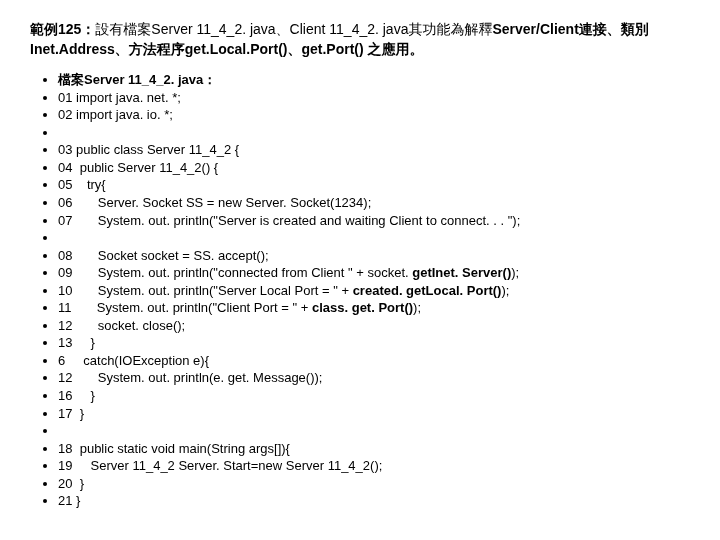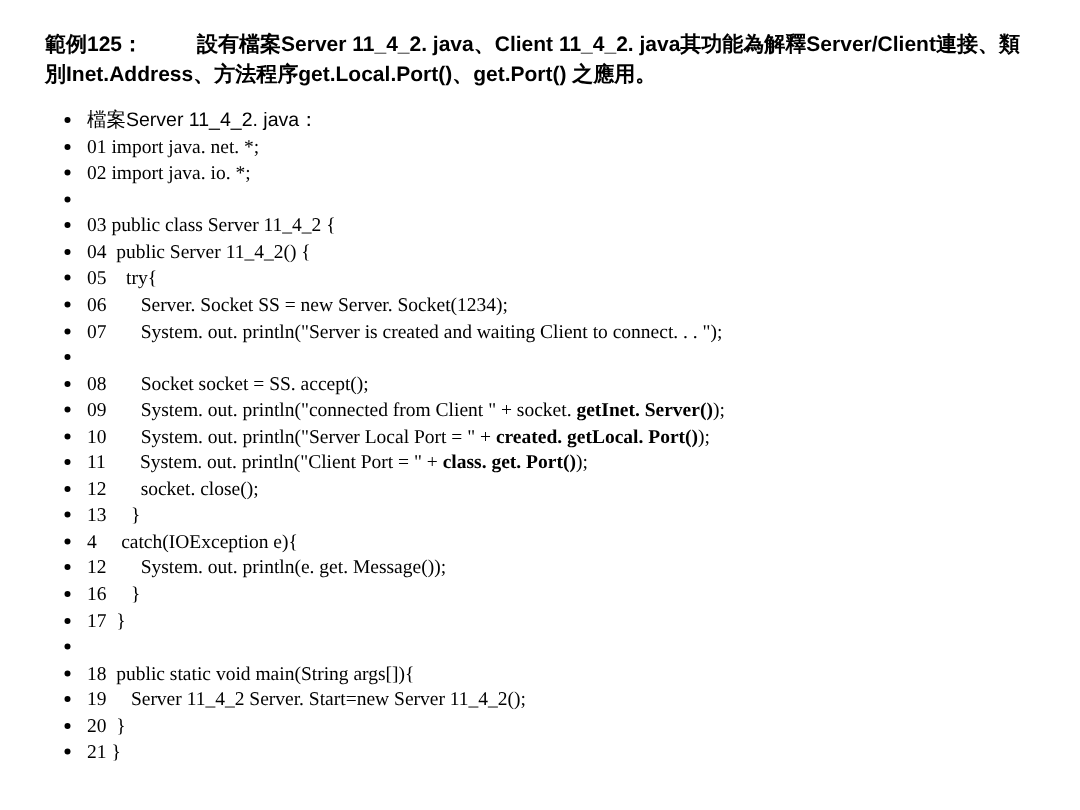--- a/index.html
+++ b/index.html
@@ -11,38 +11,37 @@
     color: #000;
     background: #fff;
     width: 720px;
     box-sizing: border-box;
   }
   .title {
     font-weight: bold;
     margin-bottom: 12px;
   }
   .title .plain {
-    font-weight: bold;
-    margin-left: 36px;
+    font-weight: normal;
   }
   ul.code {
     list-style-type: disc;
     margin: 0;
     padding-left: 28px;
   }
   ul.code li {
-    font-family: Liberation Serif, serif;
+    font-family: Liberation Sans, sans-serif;
     font-size: 13px;
     white-space: pre;
     margin: 0;
     padding: 0;
     line-height: 1.35;
   }
   ul.code li.header {
-    font-weight: normal;
+    font-weight: bold;
     font-family: "Microsoft JhengHei", "PMingLiU", Arial, sans-serif;
   }
   .bold { font-weight: bold; }
 </style>
 </head>
 <body>
 
 <div class="title">
   <span>範例125：</span><span class="plain">設有檔案Server 11_4_2. java、Client 11_4_2. java其功能為解釋</span><span>Server/Client連接、類別Inet.Address、方法程序get.Local.Port()、get.Port() 之應用。</span>
 </div>
@@ -57,21 +56,21 @@
   <li>05    try{</li>
   <li>06       Server. Socket SS = new Server. Socket(1234);</li>
   <li>07       System. out. println("Server is created and waiting Client to connect. . . ");</li>
   <li></li>
   <li>08       Socket socket = SS. accept();</li>
   <li><span>09       System. out. println("connected from Client " + socket. </span><span class="bold">getInet. Server()</span><span>);</span></li>
   <li><span>10       System. out. println("Server Local Port = " + </span><span class="bold">created. getLocal. Port()</span><span>);</span></li>
   <li><span>11       System. out. println("Client Port = " + </span><span class="bold">class. get. Port()</span><span>);</span></li>
   <li>12       socket. close();</li>
   <li>13     }</li>
-  <li>4     catch(IOException e){</li>
+  <li>6     catch(IOException e){</li>
   <li>12       System. out. println(e. get. Message());</li>
   <li>16     }</li>
   <li>17  }</li>
   <li></li>
   <li>18  public static void main(String args[]){</li>
   <li>19     Server 11_4_2 Server. Start=new Server 11_4_2();</li>
   <li>20  }</li>
   <li>21 }</li>
 </ul>
 

